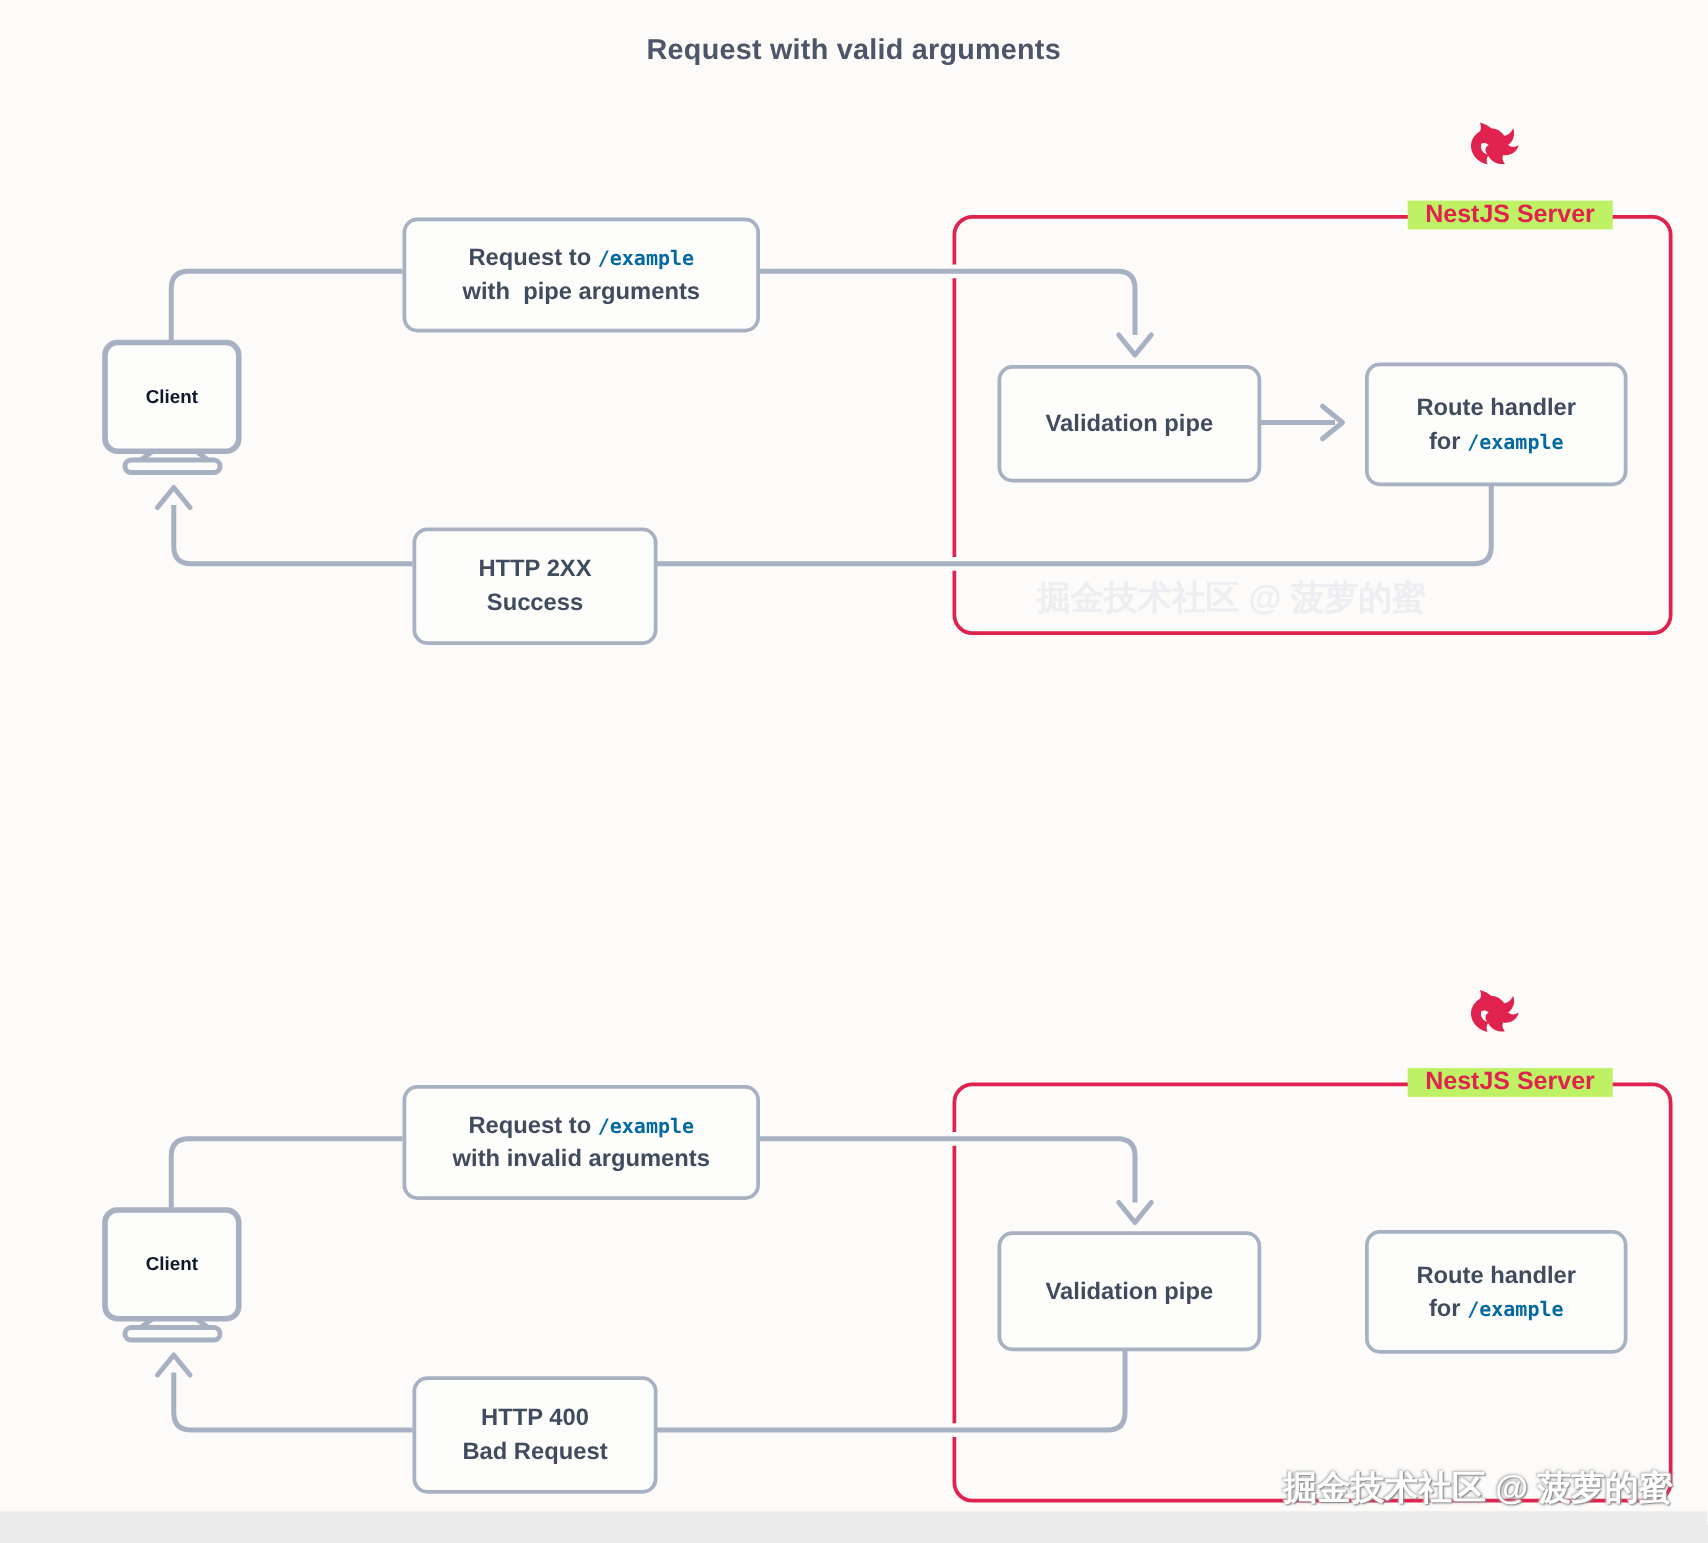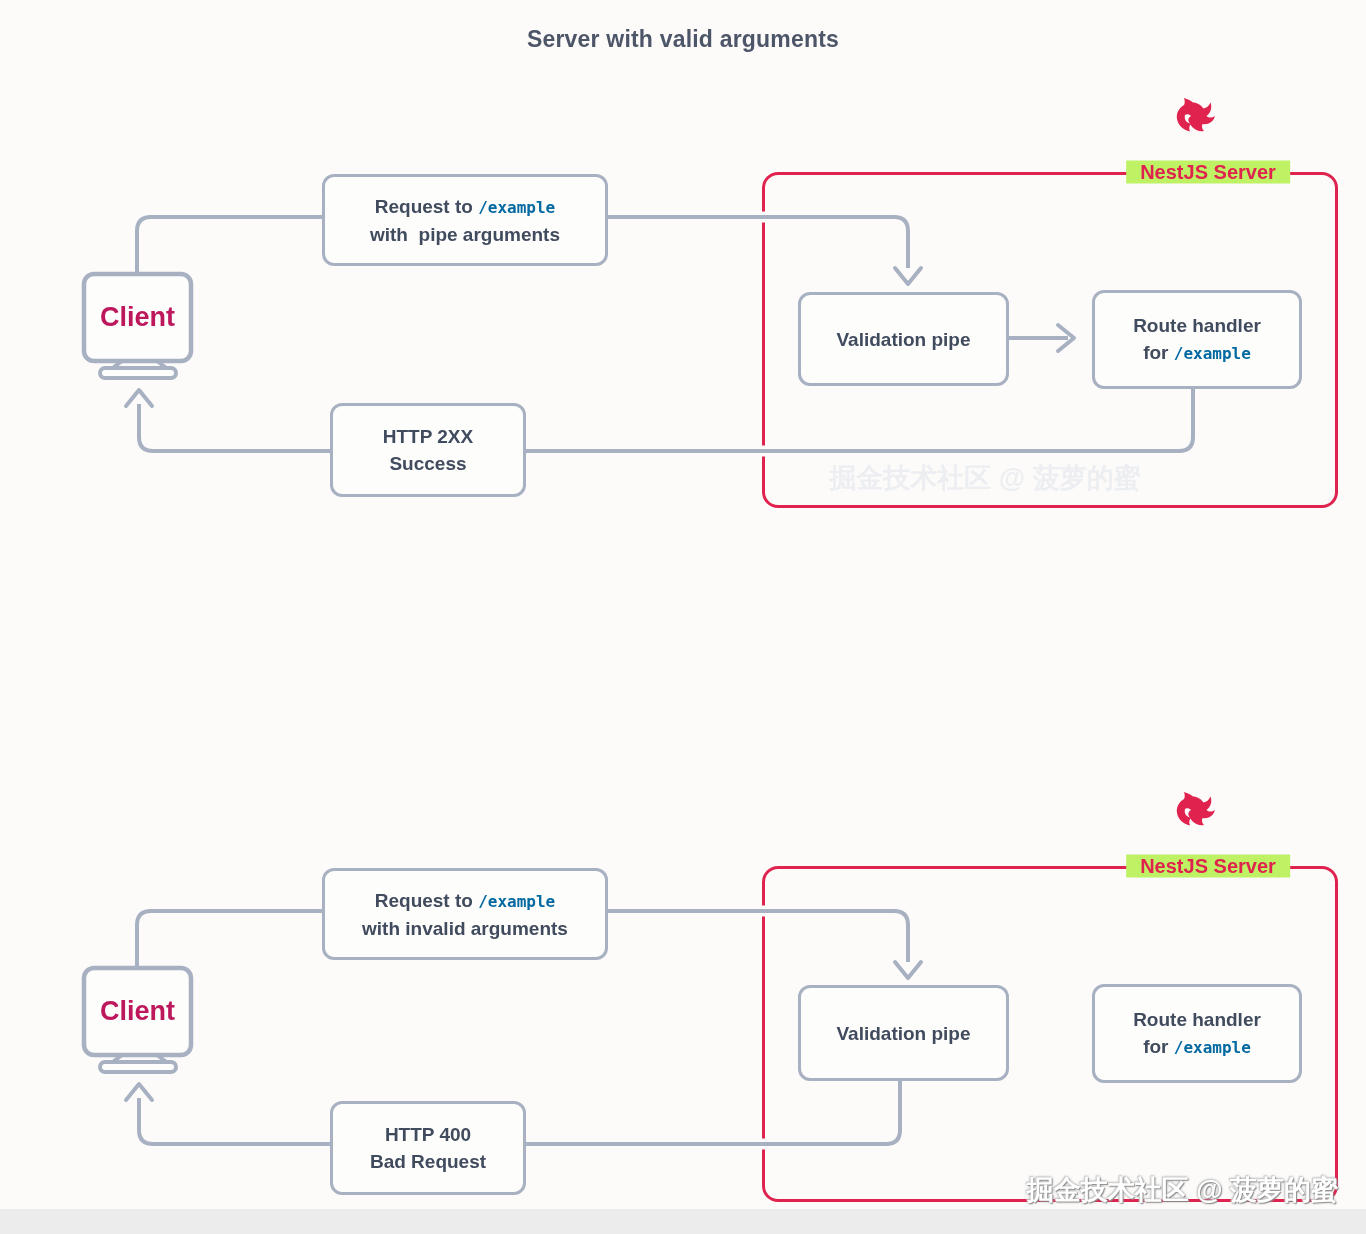--- a/index.html
+++ b/index.html
@@ -33,21 +33,21 @@
   }
   .line{white-space:pre-wrap;}
   .mono{
     font-family:"DejaVu Sans Mono", monospace;
     color:#0369a1;font-weight:700;font-size:16px;
   }
   .client-wrap{position:absolute;z-index:3;}
   .client-label{
     position:absolute;left:14px;top:8px;width:107px;height:87px;
     display:flex;align-items:center;justify-content:center;
-    font-size:27px;font-weight:700;color:#be185d;text-align:center;
+    font-size:15px;font-weight:700;color:#0f172a;text-align:center;
   }
   .logo{position:absolute;z-index:3;}
   .wm-faint{
     position:absolute;z-index:2;font-size:27px;font-weight:700;color:#edeef1;
     white-space:nowrap;transform:translateX(-50%);
   }
   .wm-strong{
     position:absolute;z-index:4;font-size:27px;font-weight:700;color:#ffffff;
     white-space:nowrap;
     text-shadow:1px 1px 1px #8d8d8d, -1px -1px 1px #c9c9c9, 0 0 3px rgba(130,130,130,.8);
@@ -55,21 +55,21 @@
   .bottom-strip{
     position:absolute;left:0;top:1209px;width:100%;height:25px;
     background:#ececec;z-index:5;
   }
 </style>
 </head>
 <body>
 
 <div id="canvas">
 
-  <div class="title" style="top:26px;">Server with valid arguments</div>
+  <div class="title" style="top:26px;">Request with valid arguments</div>
 
   <div class="server-box" style="left:762px;top:172px;width:570px;height:330px;"></div>
   <div class="server-label" style="left:1208px;top:172px;">NestJS Server</div>
 
   <svg class="logo" style="left:1171px;top:92px;" width="50" height="56" viewBox="0 0 100 100">
     <path fill="#e0234e" d="M26 6 C28 12 28 16 26 20 C16 26 10 36 12 48 C14 60 24 70 38 73 C36 68 36 63 39 59 C44 68 54 74 66 72 C62 68 61 63 63 58 C74 60 85 54 88 42 C82 46 76 46 71 42 C79 36 83 26 79 15 C76 22 71 26 65 27 C60 20 52 15 44 15 C40 12 34 8 26 6 Z"></path>
     <path fill="#fcfbfa" d="M28 40 C26 48 30 55 38 57 C33 52 34 45 40 42 C36 38 31 38 28 40 Z"></path>
   </svg>
 
   <div class="client-wrap" style="left:70px;top:266px;width:140px;height:120px;">
@@ -88,21 +88,21 @@
 
   <div class="node" style="left:798px;top:292px;width:205px;height:88px;">
     <div class="line">Validation pipe</div>
   </div>
 
   <div class="node" style="left:1092px;top:290px;width:204px;height:93px;">
     <div class="line">Route handler</div>
     <div class="line"><span>for </span><span class="mono">/example</span></div>
   </div>
 
-  <div class="node" style="left:330px;top:403px;width:190px;height:88px;">
+  <div class="node" style="left:330px;top:422px;width:190px;height:88px;">
     <div class="line">HTTP 2XX</div>
     <div class="line">Success</div>
   </div>
 
   <div class="wm-faint" style="left:985px;top:460px;">掘金技术社区 @ 菠萝的蜜</div>
 
 
   <div class="server-box" style="left:762px;top:866px;width:570px;height:330px;"></div>
   <div class="server-label" style="left:1208px;top:866px;">NestJS Server</div>
 

